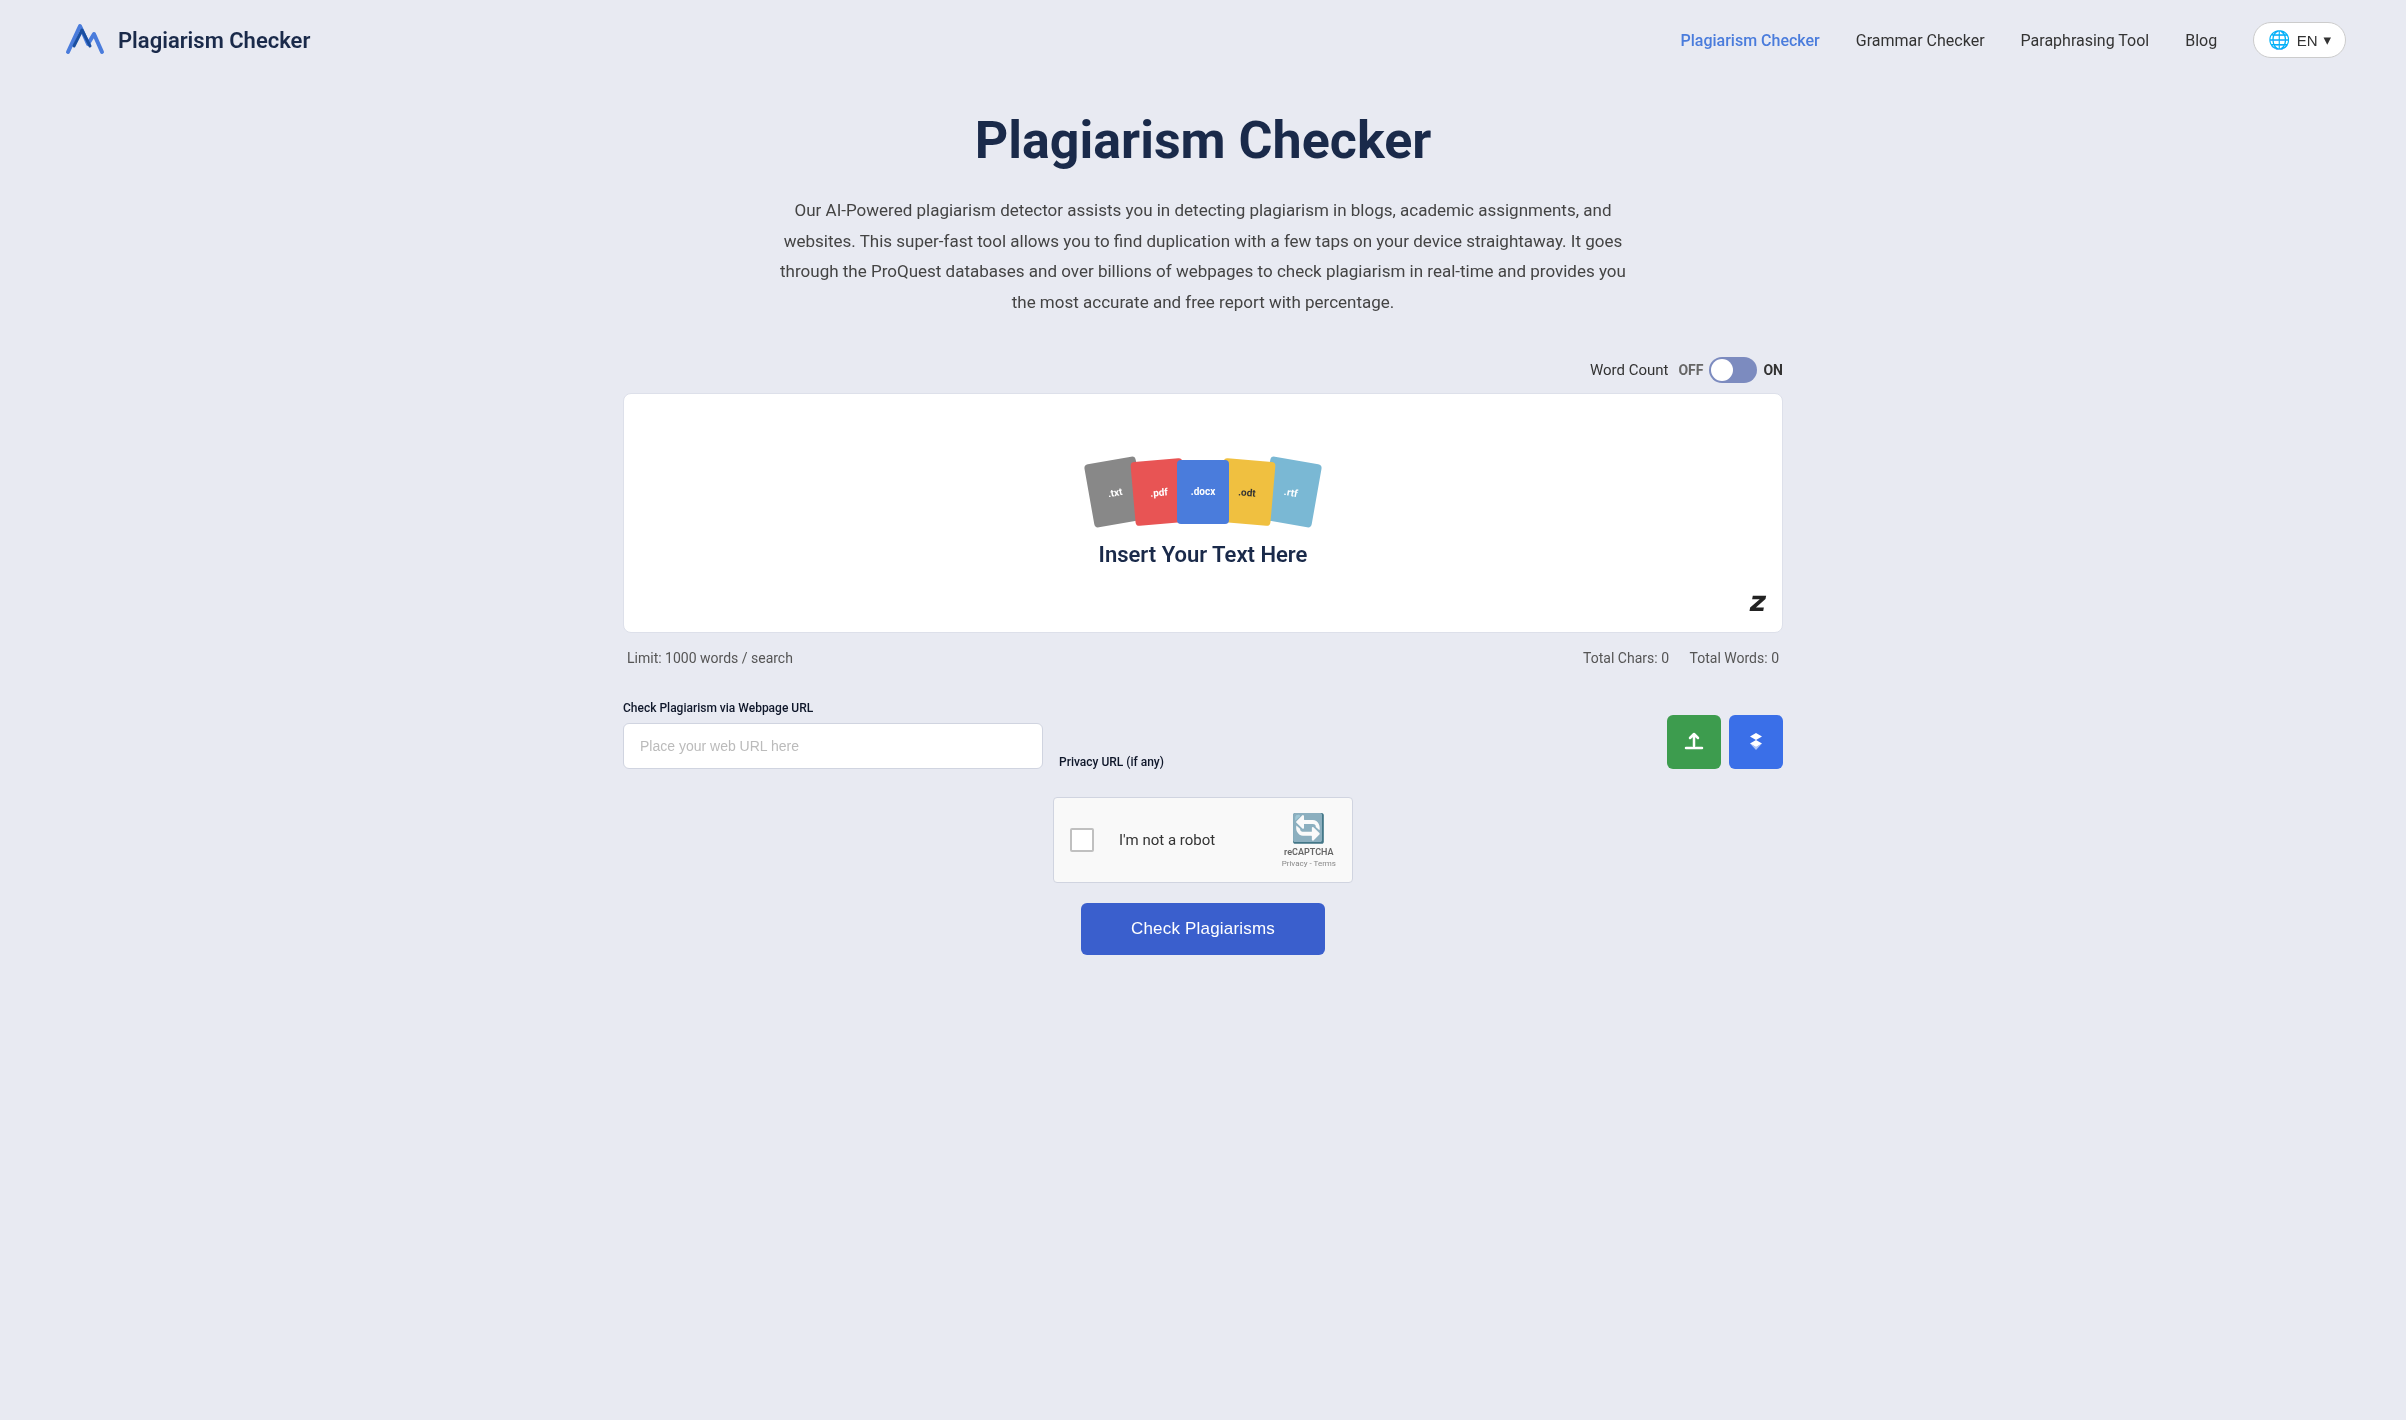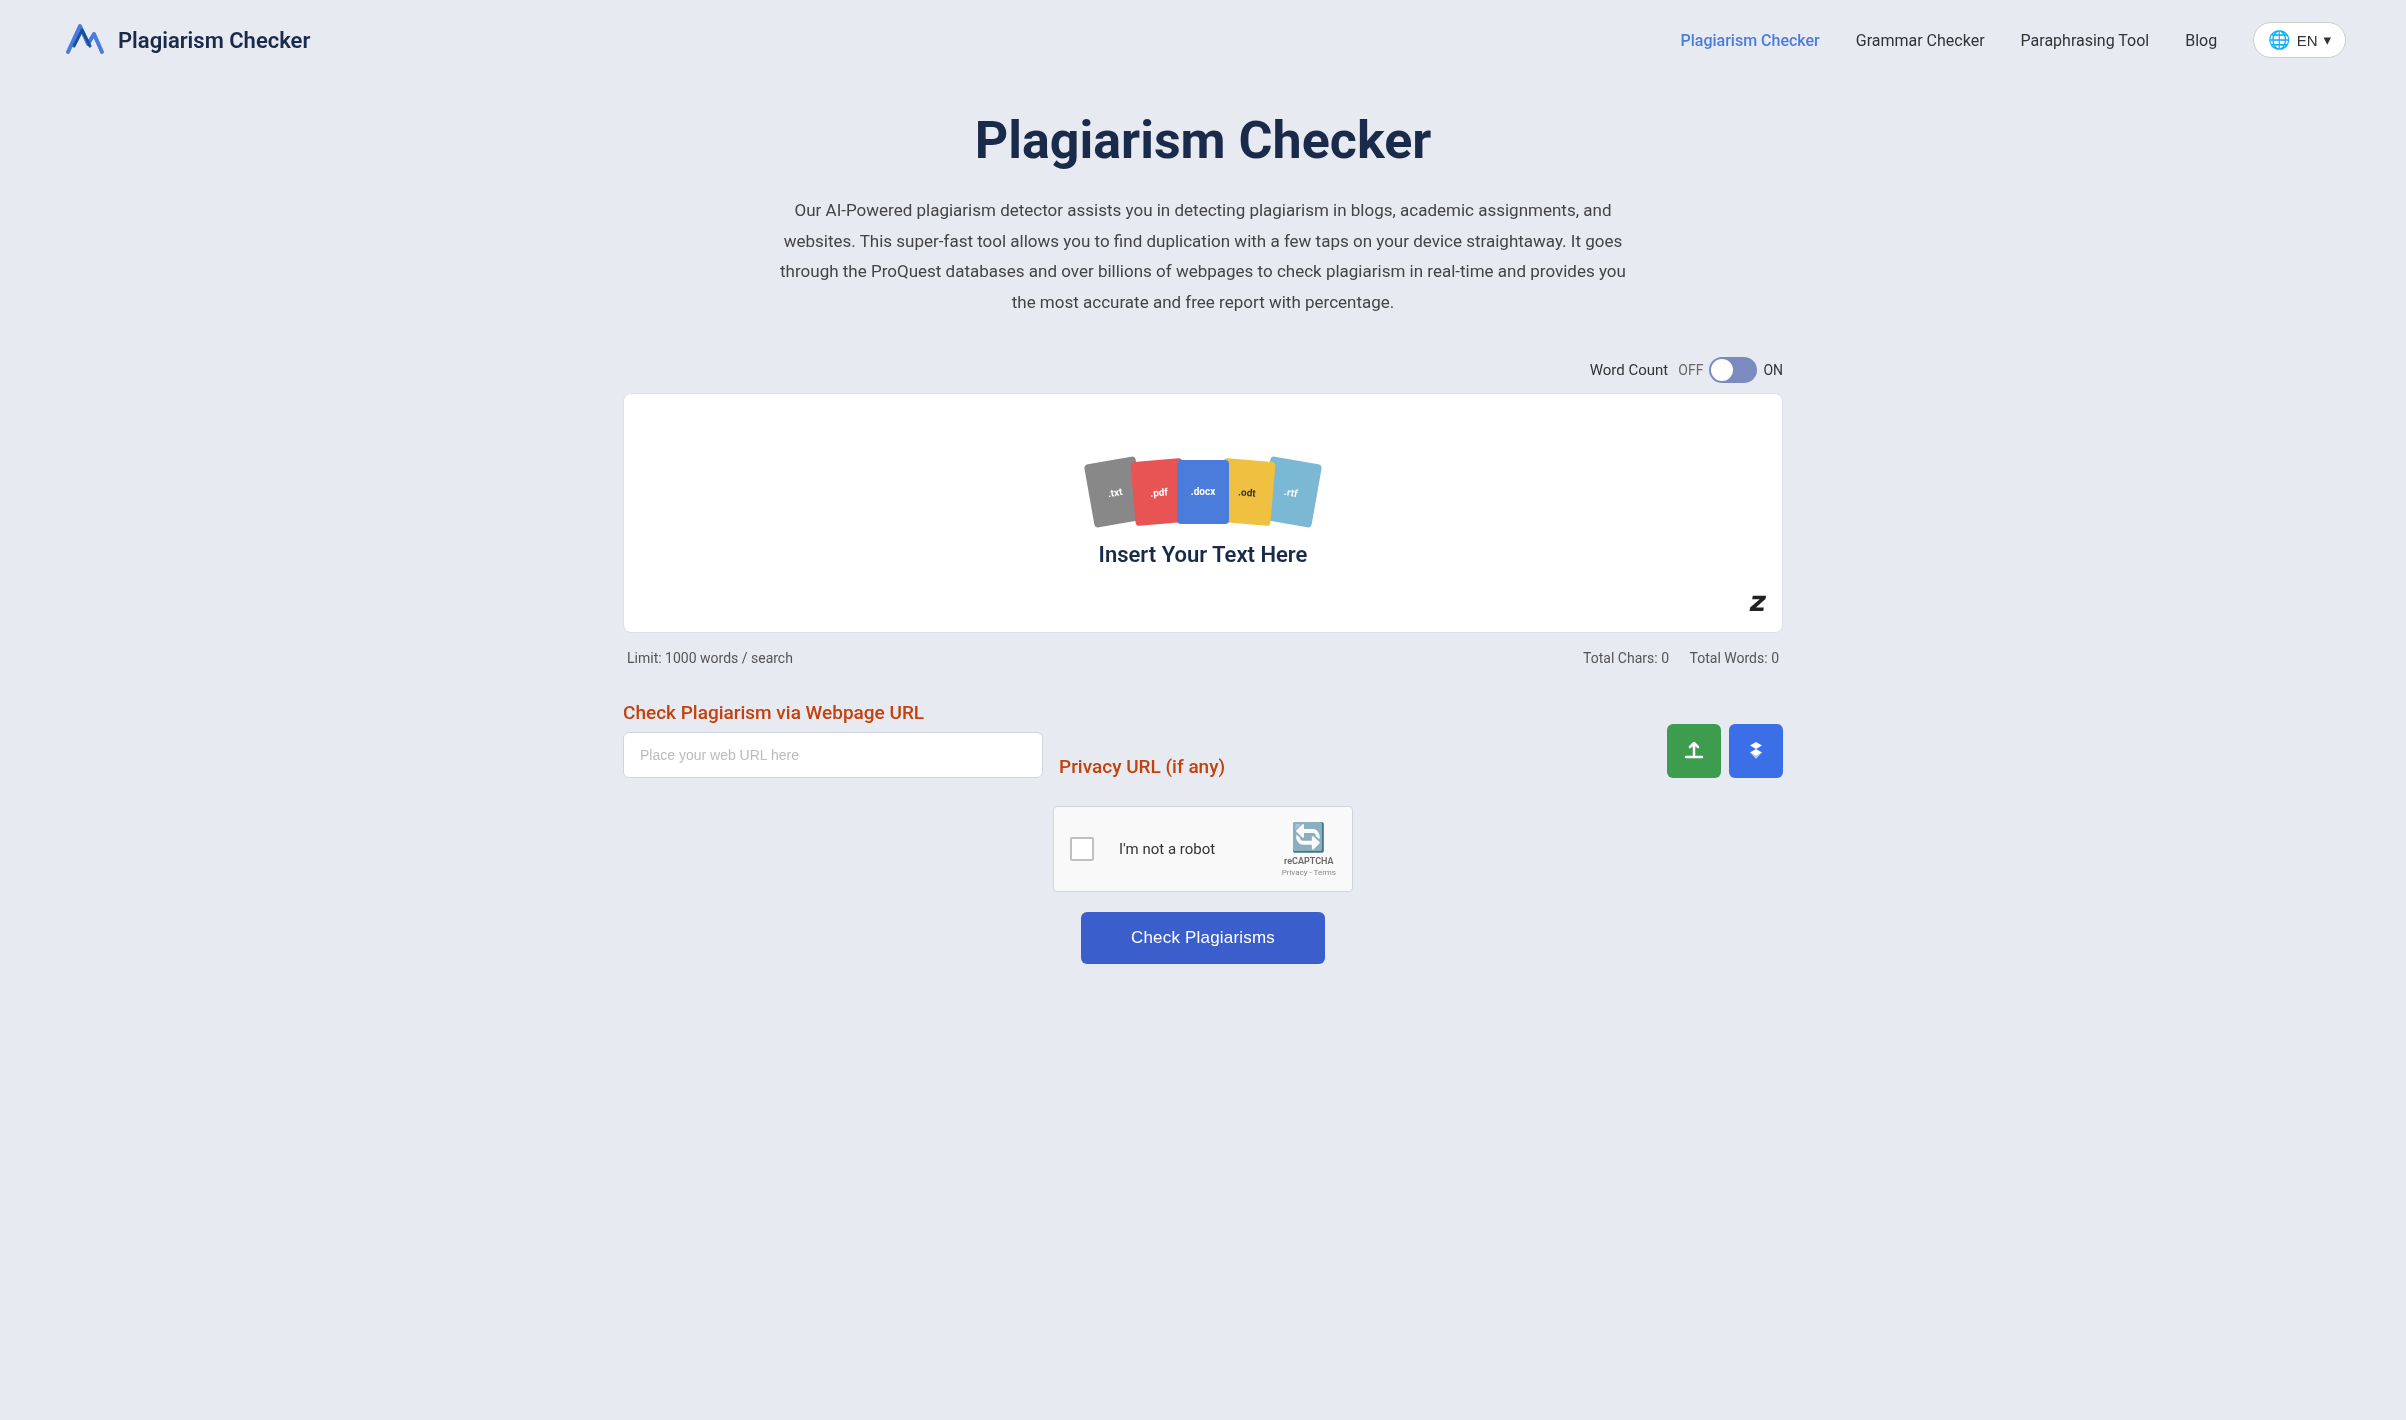--- a/index.html
+++ b/index.html
@@ -102,20 +102,21 @@
 
     .word-count-label {
       font-size: 15px;
       color: #333;
     }
 
     .toggle-area {
       display: flex;
       align-items: center;
       gap: 6px;
+      font-weight: bold;
     }
 
     .toggle-off {
       font-size: 14px;
       color: #666;
     }
 
     .toggle-switch {
       width: 48px;
       height: 26px;
@@ -237,23 +238,23 @@
 
     .url-group-left {
       flex: 0 0 420px;
     }
 
     .url-group-right {
       flex: 1;
     }
 
     .url-label {
-      font-size: 19px;
+      font-size: 12px;
       font-weight: 500;
-      color: #c2410c;
+      color: #0f172a;
     }
 
     .url-input {
       width: 100%;
       padding: 14px 16px;
       border: 1px solid #d0d4e0;
       border-radius: 6px;
       font-size: 14px;
       color: #999;
       outline: none;

